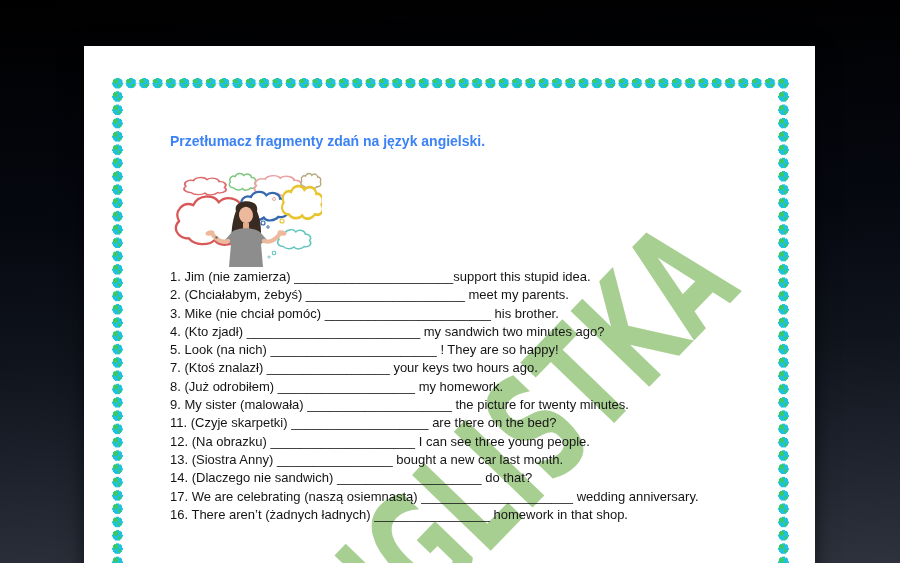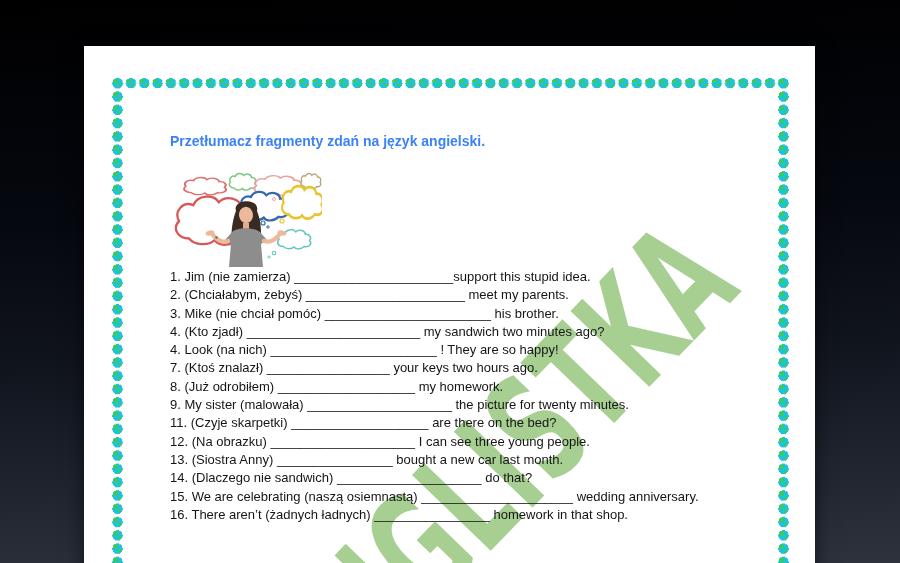--- a/index.html
+++ b/index.html
@@ -80,26 +80,26 @@
         <ellipse cx="112" cy="62" rx="4.6" ry="2.6" fill="#ecb99c" transform="rotate(14 112 62)"></ellipse>
         <circle cx="46.5" cy="66.5" r="1.3" fill="#6f6f6f"></circle>
       </g>
     </svg>
 
     <div class="exercises">
       <div class="ex-line"><span>1. Jim (</span><span class="it">nie zamierza</span><span>) </span><span>______________________</span><span>support this stupid idea.</span></div>
       <div class="ex-line"><span>2. (</span><span class="it">Chciałabym, żebyś</span><span>) </span><span>______________________</span><span> meet my parents.</span></div>
       <div class="ex-line"><span>3. Mike (</span><span class="it">nie chciał pomóc</span><span>) </span><span>_______________________</span><span> his brother.</span></div>
       <div class="ex-line"><span>4. (</span><span class="it">Kto zjadł</span><span>) </span><span>________________________</span><span> my sandwich two minutes ago?</span></div>
-      <div class="ex-line"><span>4. Look (</span><span class="it">na nich</span><span>) </span><span>_______________________</span><span> ! They are so happy!</span></div>
+      <div class="ex-line"><span>5. Look (</span><span class="it">na nich</span><span>) </span><span>_______________________</span><span> ! They are so happy!</span></div>
       <div class="ex-line"><span>7. (</span><span class="it">Ktoś znalazł</span><span>) </span><span>_________________</span><span> your keys two hours ago.</span></div>
       <div class="ex-line"><span>8. (</span><span class="it">Już odrobiłem</span><span>) </span><span>___________________</span><span> my homework.</span></div>
       <div class="ex-line"><span>9. My sister (</span><span class="it">malowała</span><span>) </span><span>____________________</span><span> the picture for twenty minutes.</span></div>
       <div class="ex-line"><span>11. (</span><span class="it">Czyje skarpetki</span><span>) </span><span>___________________</span><span> are there on the bed?</span></div>
       <div class="ex-line"><span>12. (</span><span class="it">Na obrazku</span><span>) </span><span>____________________</span><span> I can see three young people.</span></div>
       <div class="ex-line"><span>13. (</span><span class="it">Siostra Anny</span><span>) </span><span>________________</span><span> bought a new car last month.</span></div>
       <div class="ex-line"><span>14. (</span><span class="it">Dlaczego nie sandwich</span><span>) </span><span>____________________</span><span> do that?</span></div>
-      <div class="ex-line"><span>15. We are celebrating (</span><span class="it">naszą osiemnastą</span><span>) </span><span>_____________________</span><span> wedding anniversary.</span></div>
+      <div class="ex-line"><span>17. We are celebrating (</span><span class="it">naszą osiemnastą</span><span>) </span><span>_____________________</span><span> wedding anniversary.</span></div>
       <div class="ex-line"><span>16. There aren’t (</span><span class="it">żadnych ładnych</span><span>) </span><span>________________</span><span> homework in that shop.</span></div>
     </div>
 
   </div>
 </div>
 
 </body></html>

